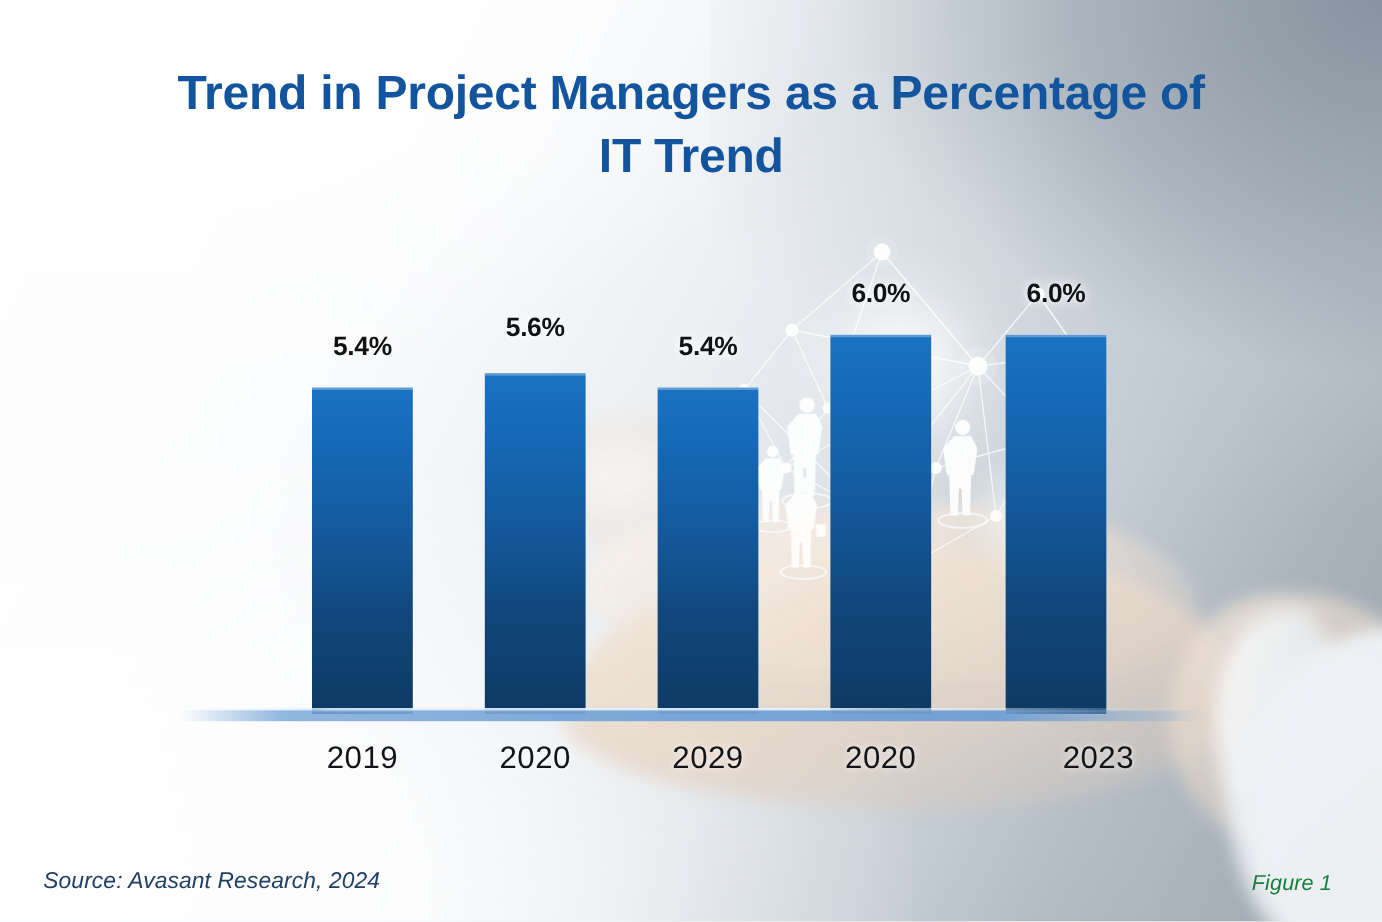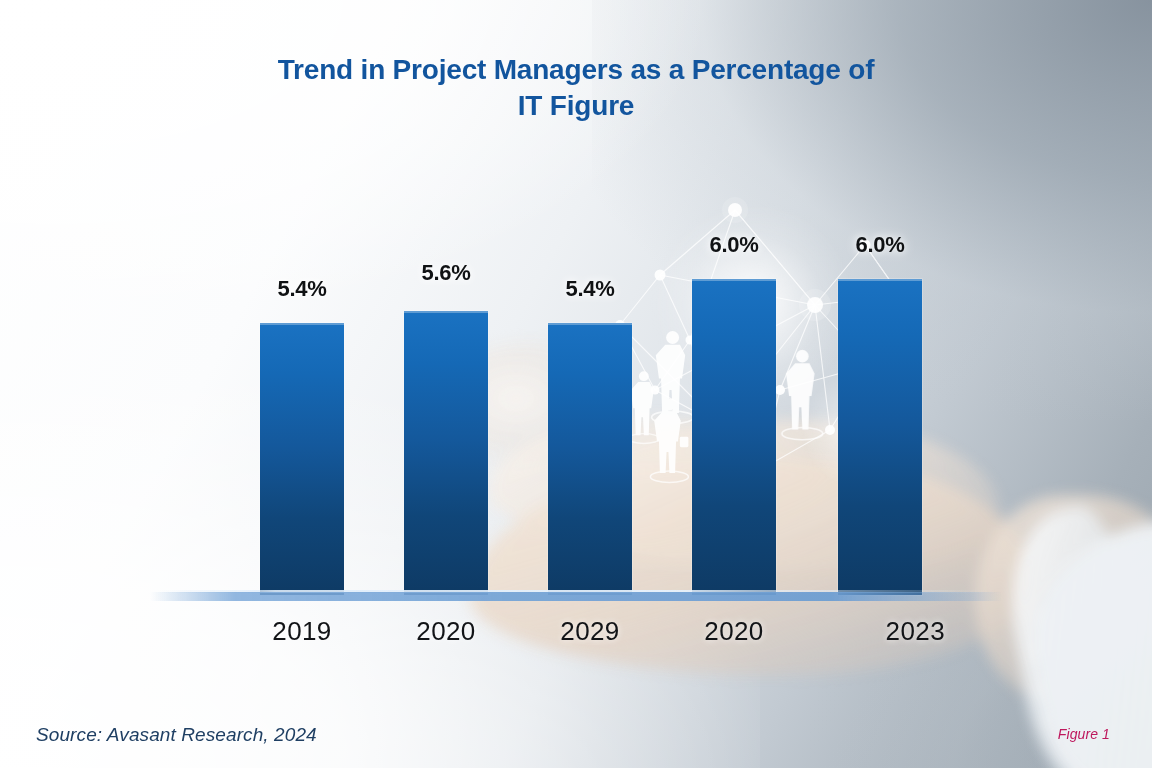--- a/index.html
+++ b/index.html
@@ -183,30 +183,30 @@
   .cat-label{
     position:absolute;top:616px;width:130px;text-align:center;
     font-size:26px;font-weight:normal;color:#121417;
     letter-spacing:.4px;
     text-shadow:0 0 6px rgba(255,255,255,.9);
   }
 
   
   .title{
     position:absolute;left:76px;top:52px;width:1000px;
-    text-align:center;font-size:28px;line-height:1.30;
+    text-align:center;font-size:40px;line-height:1.30;
     font-weight:bold;color:#12559e;letter-spacing:-.2px;
   }
   .source{
     position:absolute;left:36px;top:724px;
     font-size:19px;font-style:italic;color:#1f3f63;letter-spacing:.1px;
   }
   .figure{
     position:absolute;right:42px;top:726px;
-    font-size:14px;font-style:italic;color:#be185d;letter-spacing:.1px;
+    font-size:18px;font-style:italic;color:#15803d;letter-spacing:.1px;
   }
 </style>
 </head>
 <body>
 
 <div id="stage">
 
   <div class="bg-base"></div>
   <div class="bg-topright"></div>
   <div class="bg-topleft"></div>
@@ -307,19 +307,19 @@
 
     <div class="cat-label" style="left:237px;">2019</div>
     <div class="cat-label" style="left:381px;">2020</div>
     <div class="cat-label" style="left:525px;">2029</div>
     <div class="cat-label" style="left:669px;">2020</div>
     <div class="cat-label" style="left:815px;text-align:right;">2023</div>
   </div>
 
   <div class="title">
     <span>Trend in Project Managers as a Percentage of</span><br>
-    <span>IT Figure</span>
+    <span>IT Trend</span>
   </div>
 
   <div class="source">Source: Avasant Research, 2024</div>
   <div class="figure">Figure 1</div>
 
 </div>
 
 </body></html>

